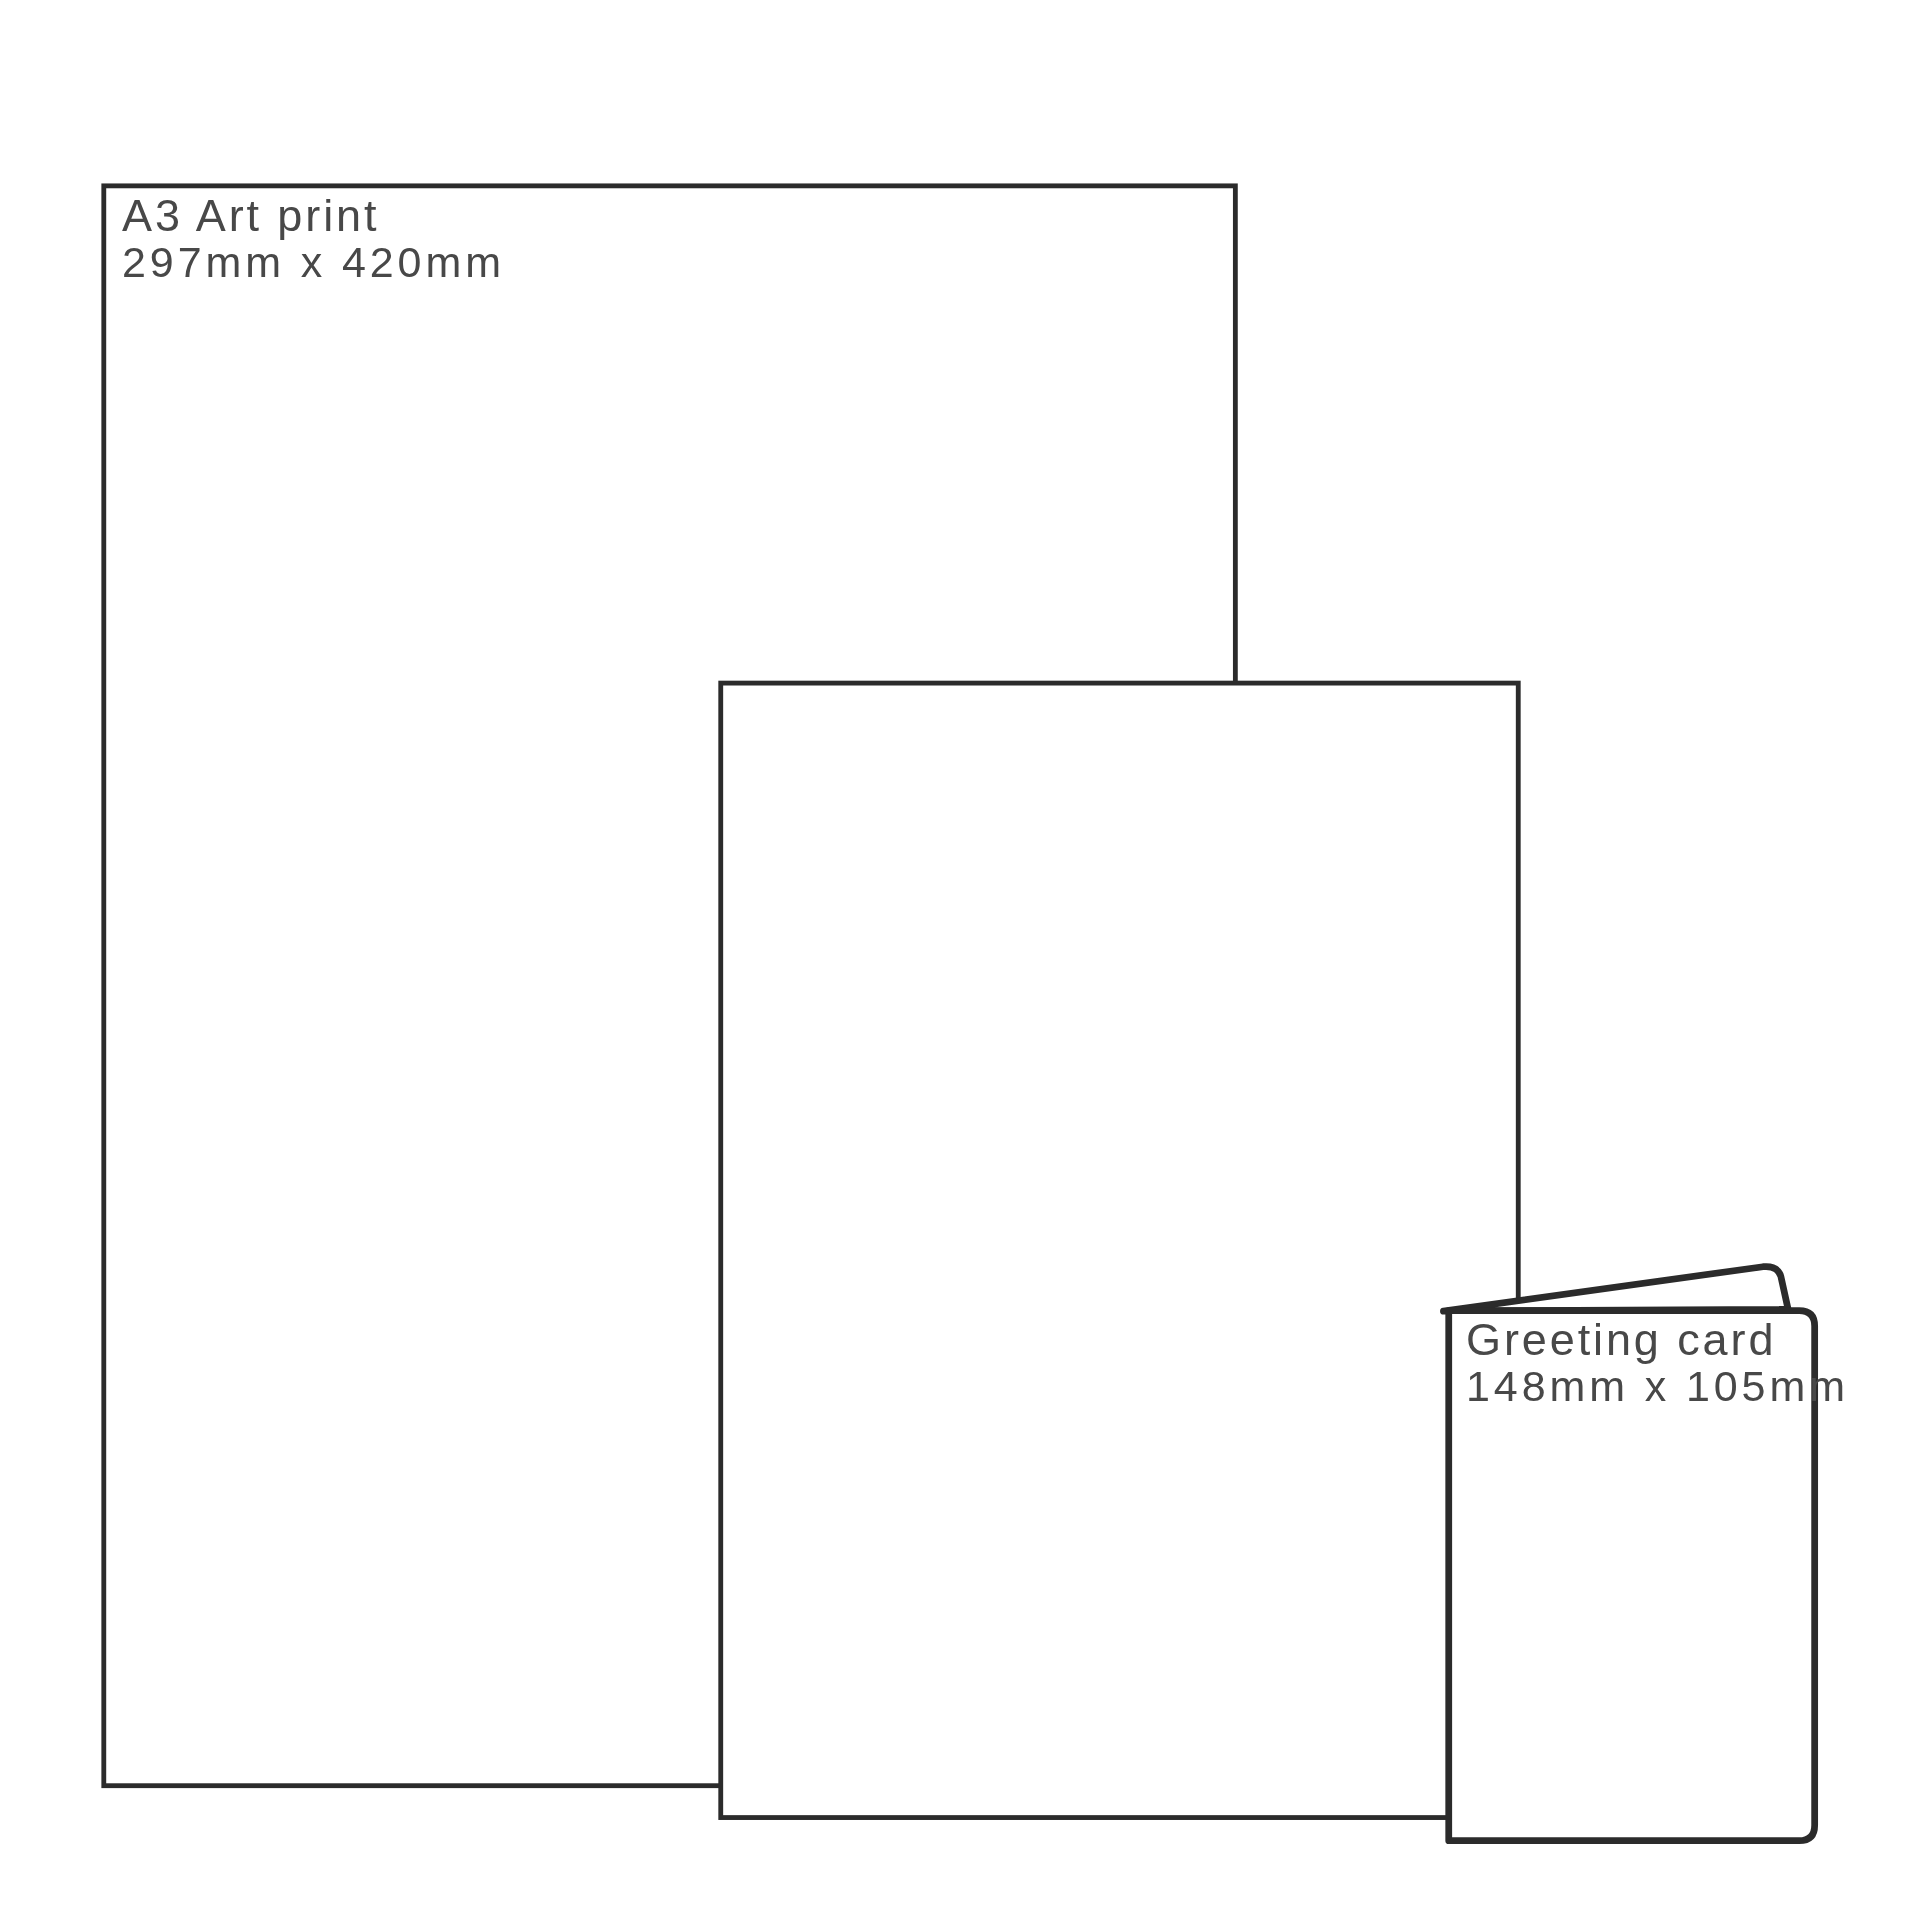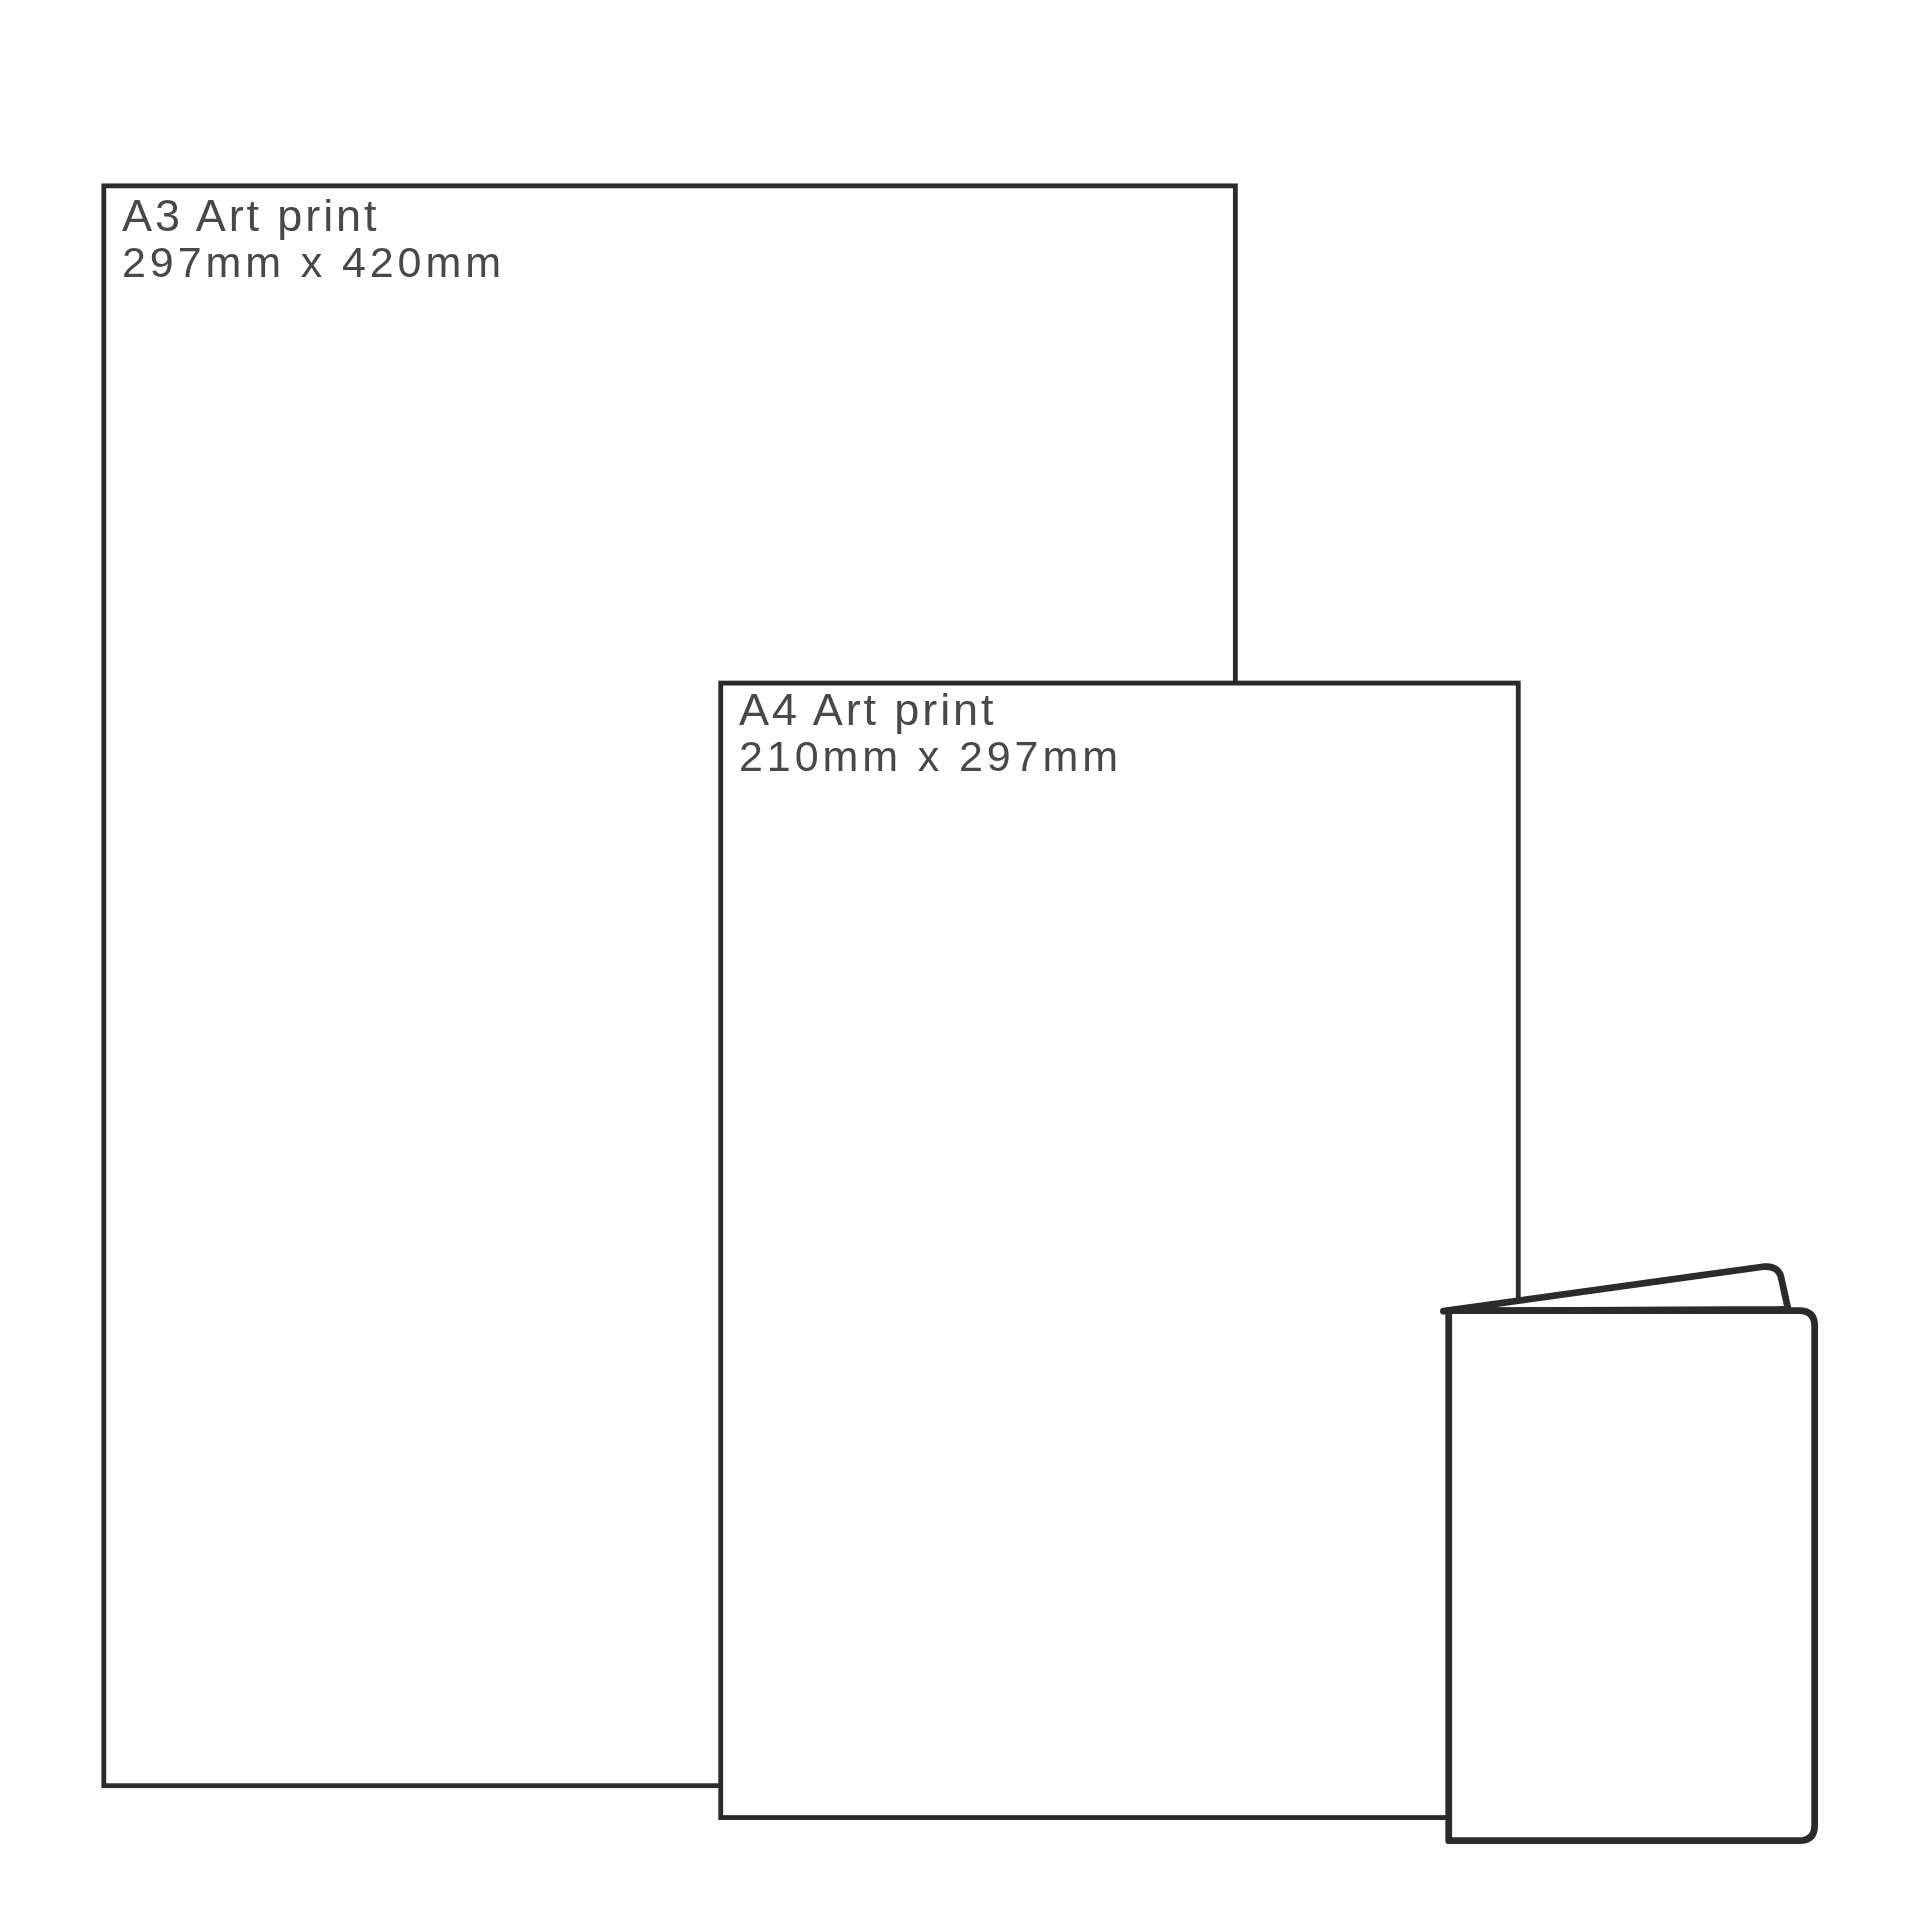--- a/index.html
+++ b/index.html
@@ -68,20 +68,20 @@
     <path class="shape card-stroke" d="M 1495 1358 L 1826 1312 Q 1841 1310.5 1844.5 1322 L 1852 1356 Z"></path>
 
     <path class="shape card-stroke" d="M 1500.5 1357.5 H 1863.5 Q 1879.5 1357.5 1879.5 1373.5 V 1890.5 Q 1879.5 1906.5 1863.5 1906.5 H 1500.5 Z"></path>
   </svg>
 
   <div class="label label-a3">
     <div class="t">A3 Art print</div>
     <div class="d">297mm x 420mm</div>
   </div>
 
-  <div class="label label-a4">
-    <div class="t">A4 Art print</div>
-    <div class="d">210mm x 297mm</div>
+
+  <div class="label label-card">
+    <div class="t">Greeting card</div>
+    <div class="d">148mm x 105mm</div>
   </div>
-
 
 </div>
 
 
 </body></html>

